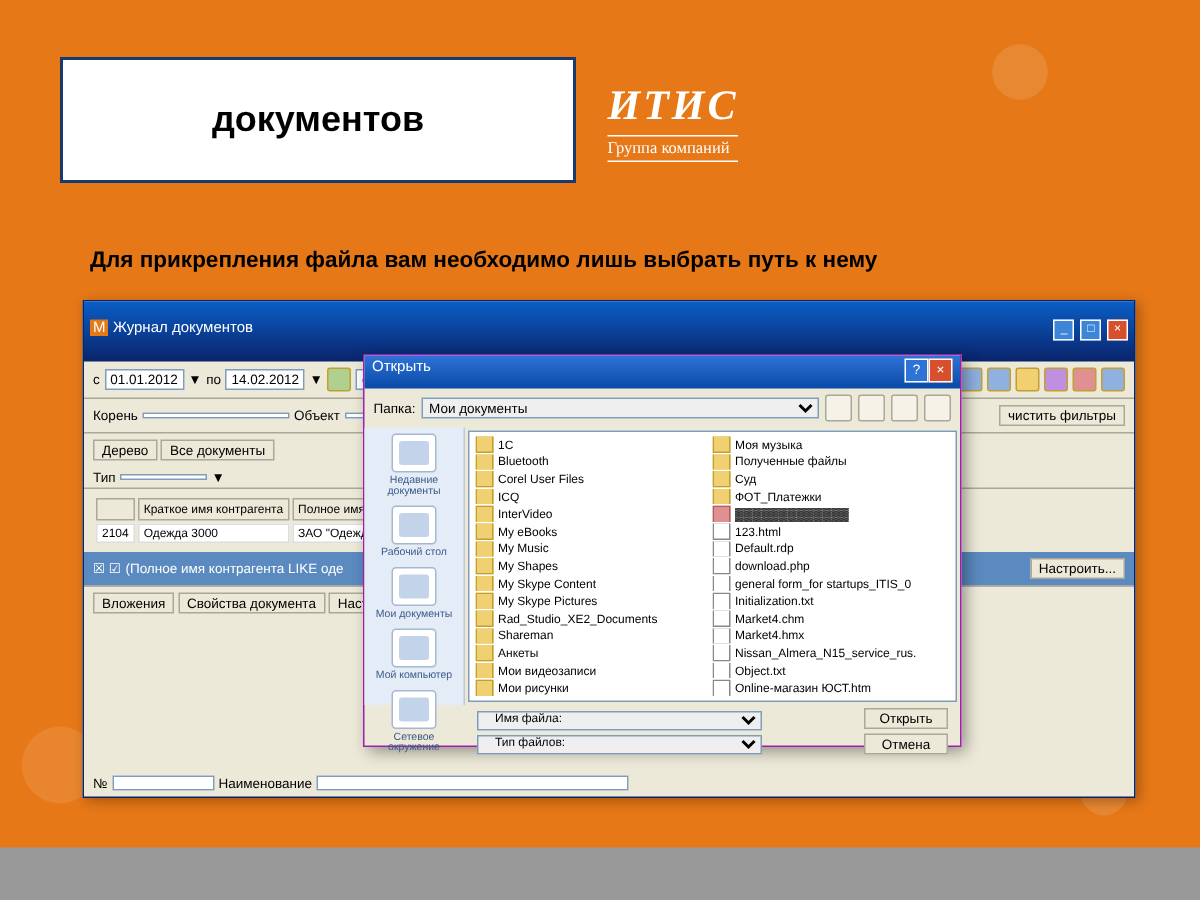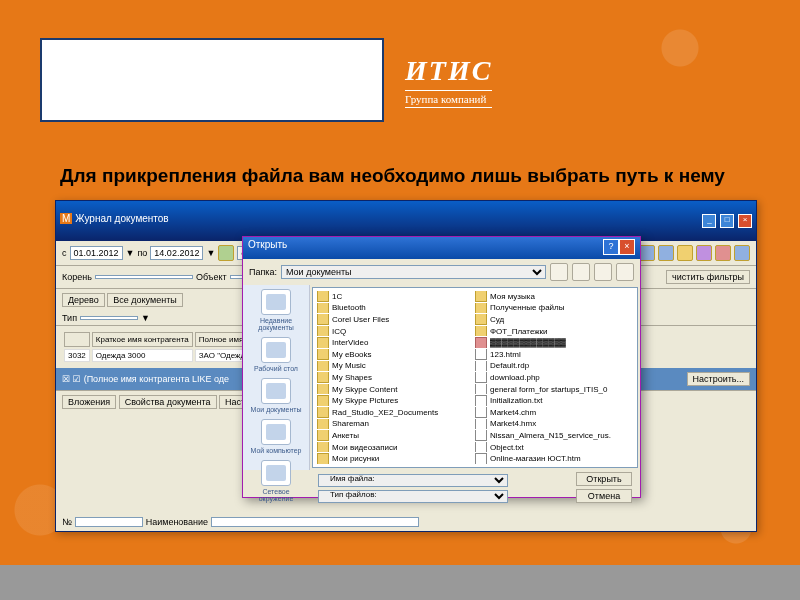--- a/index.html
+++ b/index.html
@@ -6,21 +6,21 @@
 .bg-puzzle{position:absolute;inset:0;background:
  radial-gradient(circle at 10% 15%,rgba(255,255,255,.15) 12px,transparent 13px),
  radial-gradient(circle at 85% 8%,rgba(255,255,255,.12) 18px,transparent 19px),
  radial-gradient(circle at 5% 85%,rgba(255,255,255,.1) 25px,transparent 26px),
  radial-gradient(circle at 92% 88%,rgba(255,255,255,.12) 15px,transparent 16px),
  #e67817}
 .slide-title{position:absolute;left:40px;top:38px;width:330px;height:70px;background:#fff;border:2px solid #1a3a6e;padding:5px;display:flex;flex-direction:column;align-items:center;justify-content:center;color:#000;font-size:24px;font-weight:bold;z-index:5}
 .logo-box{position:absolute;left:405px;top:55px;color:#fff;font-family:Georgia,serif}
 .logo-main{font-size:28px;font-style:italic;font-weight:bold;letter-spacing:2px}
 .logo-sub{font-size:11px;border-top:1px solid #fff;border-bottom:1px solid #fff;padding:2px 0;margin-top:3px}
-.caption{position:absolute;left:60px;top:165px;width:700px;color:#000;font-size:19px;font-weight:bold;z-index:6}
+.caption{position:absolute;left:60px;top:165px;width:700px;color:#000;font-size:15px;font-weight:bold;z-index:6}
 .window{position:absolute;left:55px;top:200px;width:700px;height:330px;background:#ece9d8;border:1px solid #0a246a;box-shadow:2px 2px 8px rgba(0,0,0,.3);z-index:4}
 .titlebar{height:16px;background:linear-gradient(#0a5ec7,#0a246a);color:#fff;font-size:10px;padding:12px 4px;display:flex;justify-content:space-between}
 .titlebar .btns span{display:inline-block;width:12px;height:12px;background:#d84f2d;border:1px solid #fff;margin-left:1px;text-align:center;line-height:10px;font-size:8px}
 .titlebar .btns span:nth-child(1),.titlebar .btns span:nth-child(2){background:#3d85d8}
 .toolbar{padding:4px 6px;border-bottom:1px solid #aca899;font-size:9px;display:flex;gap:3px;align-items:center;flex-wrap:wrap}
 .fld{border:1px solid #7f9db9;background:#fff;padding:1px 3px;font-size:9px}
 .btn{border:1px solid #aca899;background:#ece9d8;padding:1px 5px;font-size:9px}
 .ico{width:14px;height:14px;display:inline-block;background:#f0d070;border:1px solid #c0a030;border-radius:2px}
 .ico.b1{background:#b0d090}.ico.b2{background:#90b0e0}.ico.b3{background:#e09090}.ico.b4{background:#c090e0}
 .main-table{margin:4px 6px}
@@ -55,20 +55,21 @@
 .dlg-btn-col button{font-size:9px;width:56px;padding:1px;border:1px solid #aca899;background:#ece9d8}
 .gray-strip{position:absolute;bottom:0;left:0;right:0;height:35px;background:#999;z-index:3}
 </style>
 </head>
 <body>
 
 <div class="bg-puzzle"></div>
 <div class="gray-strip"></div>
 
 <div class="slide-title">
+ <div>документов</div>
 </div>
 
 <div class="logo-box">
  <div class="logo-main">ИТИС</div>
  <div class="logo-sub">Группа компаний</div>
 </div>
 
 <div class="caption">Для прикрепления файла вам необходимо лишь выбрать путь к нему</div>
 
 <div class="window">
@@ -123,21 +124,21 @@
           <th>Полное имя контрагента</th>
           <th>Регистрационный номер</th>
           <th></th>
           <th></th>
           <th></th>
           <th></th>
           <th></th>
           <th>Статус документа</th>
         </tr>
   <tr>
-   <td>3032</td>
+   <td>2104</td>
           <td>Одежда 3000</td>
           <td>ЗАО "Одежда 3000"</td>
           <td>2610/0</td>
    <td></td>
           <td></td>
           <td></td>
           <td></td>
           <td></td>
           <td>Передан в архив</td>
   </tr>

